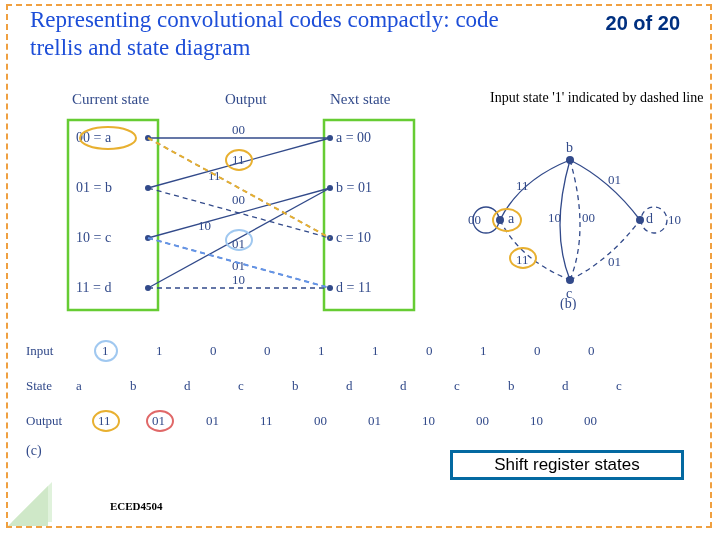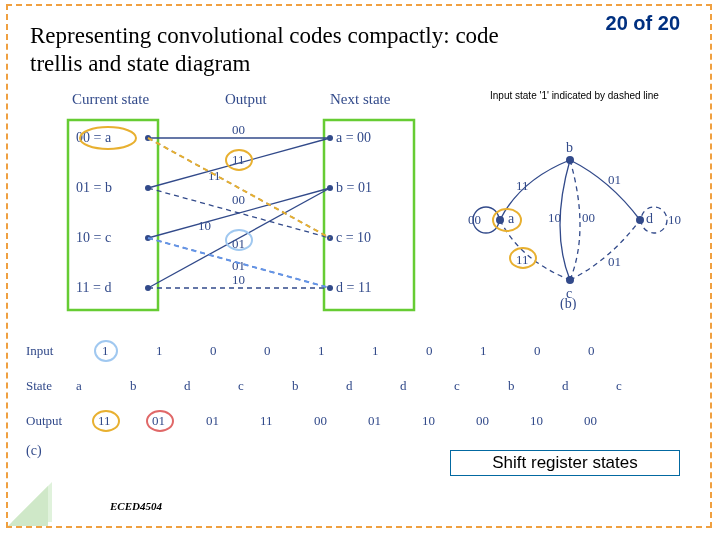--- a/index.html
+++ b/index.html
@@ -1,22 +1,22 @@
 <!DOCTYPE html>
 <html><head>
 <meta charset="utf-8">
 <style>
   html,body{margin:0;padding:0;width:720px;height:540px;background:#fff;font-family:"Times New Roman",serif;overflow:hidden}
   .slide{position:relative;width:720px;height:540px}
   .frame{position:absolute;left:6px;top:4px;width:702px;height:520px;border:2px dashed #f0a040}
-  .title{position:absolute;left:30px;top:22px;width:480px;font-size:23px;line-height:1.2;color:#000000}
+  .title{position:absolute;left:30px;top:6px;width:480px;font-size:23px;line-height:1.2;color:#1d4ed8}
   .pagecount{position:absolute;right:40px;top:12px;font-weight:bold;color:#003080;font-size:20px;font-family:Arial,sans-serif}
-  .note1{position:absolute;left:490px;top:90px;font-size:10px;line-height:1.15;font-family:Liberation Sans, sans-serif}
-  .srbox{position:absolute;left:450px;top:450px;width:228px;height:24px;border:1px solid #0369a1;background:#fff;font-size:17px;font-family:Arial,sans-serif;text-align:center;line-height:24px}
-  .course{position:absolute;left:110px;top:500px;font-size:11px;font-style:italic;font-weight:bold;font-family:Georgia,serif}
+  .note1{position:absolute;left:490px;top:90px;font-size:14px;line-height:1.15;font-family:Liberation Serif, serif}
+  .srbox{position:absolute;left:450px;top:450px;width:228px;height:24px;border:3px solid #0369a1;background:#fff;font-size:17px;font-family:Arial,sans-serif;text-align:center;line-height:24px}
+  .course{position:absolute;left:110px;top:500px;font-size:11px;font-weight:bold;font-family:Georgia,serif}
   .corner{position:absolute;left:6px;bottom:12px;width:46px;height:46px}
   .corner::before{content:"";position:absolute;right:0;top:0;width:0;height:0;border-left:40px solid transparent;border-bottom:40px solid #e0f2dc}
   .corner::after{content:"";position:absolute;right:4px;top:4px;width:0;height:0;border-left:40px solid transparent;border-bottom:40px solid #cfe8c8}
   svg{position:absolute}
   .hdr{font:15px "Times New Roman",serif;fill:#324a8a}
   .st{font:14px "Times New Roman",serif;fill:#324a8a}
   .out{font:13px "Times New Roman",serif;fill:#324a8a}
   .row{font:13px "Times New Roman",serif;fill:#324a8a}
   .ax{stroke:#324a8a;stroke-width:1.3;fill:none}
   .dash{stroke:#324a8a;stroke-width:1.3;fill:none;stroke-dasharray:5 4}

